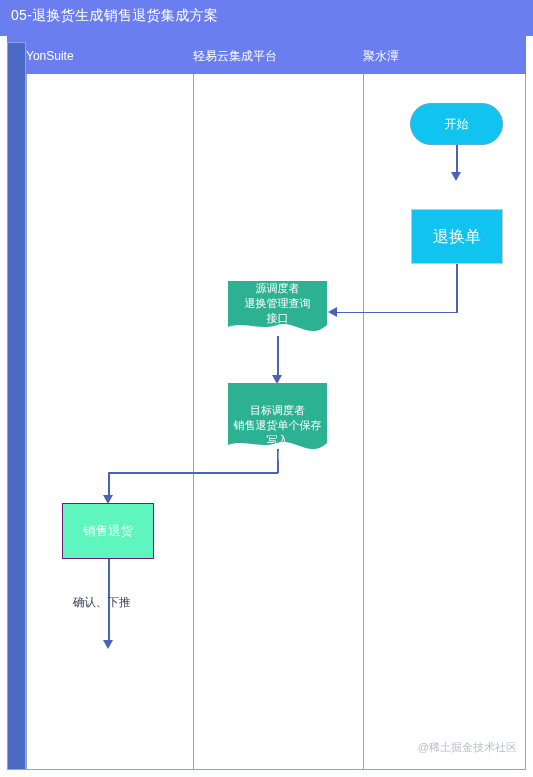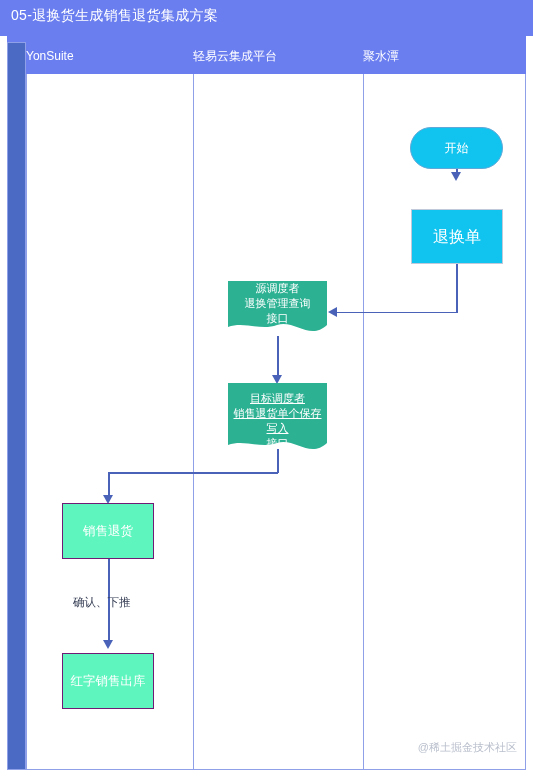--- a/index.html
+++ b/index.html
@@ -211,46 +211,45 @@
 
   <div class="conn conn-v" style="left:277px; top:449px; height:24px;"></div>
   <div class="conn conn-h" style="left:108px; top:472px; width:170px;"></div>
   <div class="conn conn-v" style="left:108px; top:472px; height:26px;"></div>
   <div class="arrowhead arrow-down" style="left:103px; top:495px;"></div>
 
   <div class="conn conn-v" style="left:108px; top:559px; height:86px;"></div>
   <div class="arrowhead arrow-down" style="left:103px; top:640px;"></div>
   <div class="edge-label" style="left:73px; top:595px;">确认、下推</div>
 
-  <div class="node node-start" style="left:410px; top:103px; width:93px; height:42px;margin-top:24px;">开始</div>
+  <div class="node node-start" style="left:410px; top:103px; width:93px; height:42px;">开始</div>
 
   <div class="node node-rect-cyan" style="left:411px; top:181px; width:92px; height:55px;">退换单</div>
 
   <div class="node-doc" style="left:228px; top:281px;">
     <svg width="99" height="55" viewBox="0 0 99 55">
       <path d="M0,0 H99 V44 C82,60 66,38 49,44 C33,50 16,40 0,46 Z" fill="#2cb193"></path>
     </svg>
     <div class="doc-label" style="padding-top:0;">
       <div>源调度者</div>
       <div>退换管理查询</div>
       <div>接口</div>
     </div>
   </div>
 
   <div class="node-doc" style="left:228px; top:383px;">
     <svg width="99" height="72" viewBox="0 0 99 72">
       <path d="M0,0 H99 V60 C82,76 66,54 49,60 C33,66 16,56 0,62 Z" fill="#2cb193"></path>
     </svg>
-    <div class="doc-label" style="padding-top:8px;text-decoration:underline;">
+    <div class="doc-label" style="padding-top:20px;">
       <div>目标调度者</div>
       <div>销售退货单个保存</div>
       <div>写入</div>
       <div>接口</div>
     </div>
   </div>
 
   <div class="node node-rect-mint" style="left:62px; top:503px; width:92px; height:56px;">销售退货</div>
 
-  <div class="node node-rect-mint" style="left:62px; top:653px; width:92px; height:56px;">红字销售出库</div>
 
   <div class="watermark">@稀土掘金技术社区</div>
 
 </div>
 
 </body></html>

